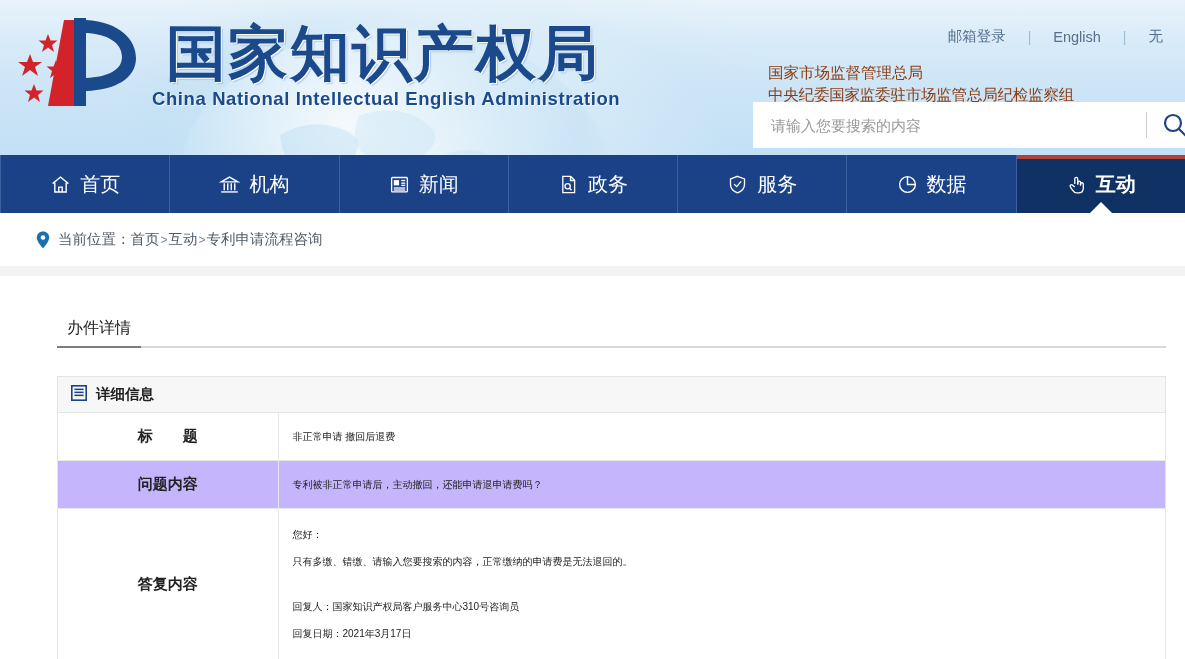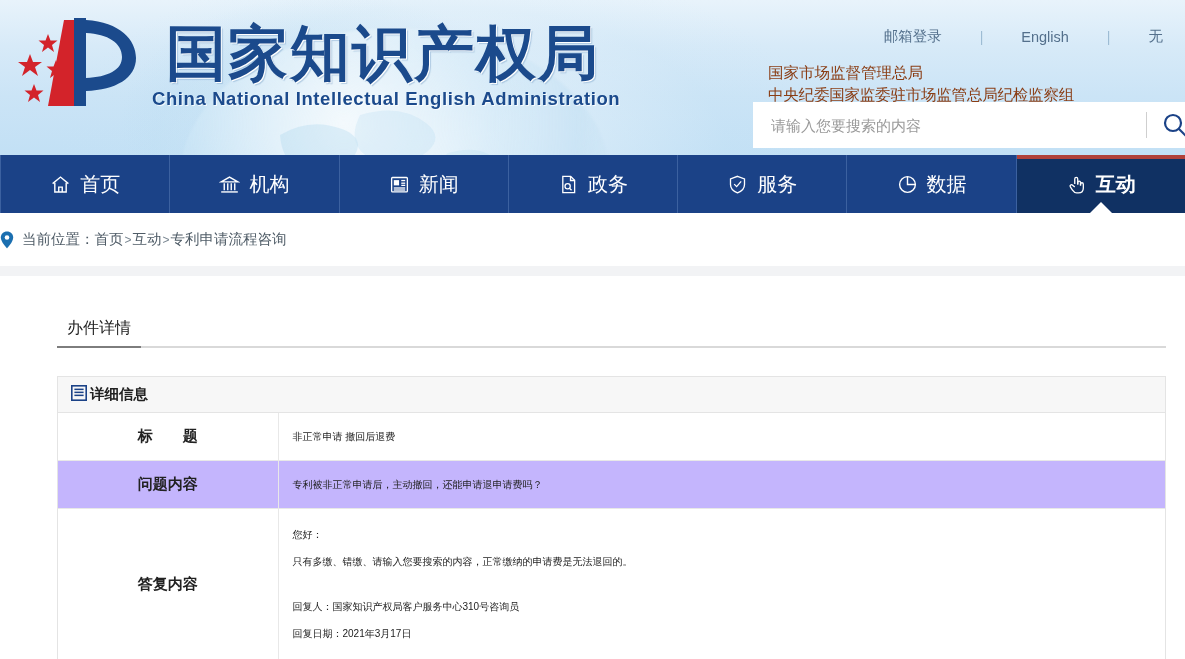--- a/index.html
+++ b/index.html
@@ -61,21 +61,21 @@
     font-size: 18.5px; font-weight: bold; letter-spacing: 0.6px;
     color: #1b4a8c;
     font-family: "Liberation Sans", sans-serif;
     text-shadow: 1px 1px 0 rgba(255,255,255,.8);
     white-space: nowrap;
   }
 
   
   .toplinks {
     position: absolute; right: 0px; top: 27px;
-    display: flex; align-items: center; gap: 16px;
+    display: flex; align-items: center; gap: 0px;
     font-size: 14.5px; color: #4a6b8a;
   }
   .toplinks a {
     color: #54708c; text-decoration: none; padding: 0 22px; white-space: nowrap;
   }
   .toplinks .sep { color: #9dbcd4; font-size: 14px; }
 
   
   .agency {
     position: absolute; left: 768px; top: 62px;
@@ -134,20 +134,21 @@
     border-right: 11px solid transparent;
     border-bottom: 11px solid #ffffff;
   }
   .nav-icon { display: inline-flex; align-items: center; }
 
   
   .crumb-bar {
     width: 1185px; height: 53px;
     background: #ffffff;
     display: flex; align-items: center;
+    padding-left: 36px;
   }
   .crumb-pin { margin-right: 8px; display: inline-flex; }
   .crumb-text { font-size: 14.5px; color: #4e5b66; white-space: nowrap; }
   .crumb-text a { color: #4e5b66; text-decoration: none; }
   .crumb-text .gt { color: #7a8792; font-size: 12px; padding: 0 1px; }
 
   .gray-band { width: 1185px; height: 10px; background: #f2f3f5; }
 
   
   .main {
@@ -173,21 +174,21 @@
 
   .panel {
     margin: 28px 0 0 57px;
     width: 1109px;
     border: 1px solid #e4e4e4;
     border-bottom: 0;
   }
   .panel-head {
     height: 36px; background: #f7f7f7;
     display: flex; align-items: center;
-    padding-left: 13px; gap: 3px;
+    padding-left: 13px; gap: 9px;
     border-bottom: 1px solid #e4e4e4;
   }
   .panel-head-title { font-size: 14.5px; color: #222; font-weight: bold; }
 
   table.detail { width: 100%; border-collapse: collapse; table-layout: fixed; }
   table.detail td { border-bottom: 1px solid #e8e8e8; vertical-align: middle; }
   td.lbl {
     width: 220px;
     text-align: center;
     font-size: 15px; font-weight: bold; color: #222;

